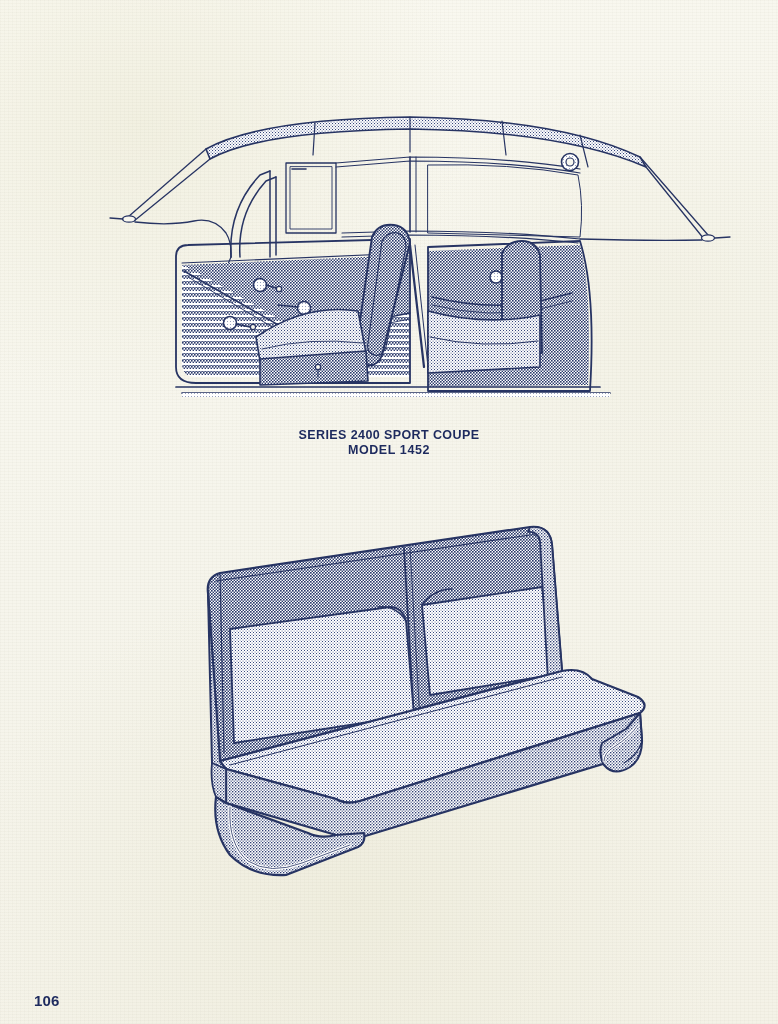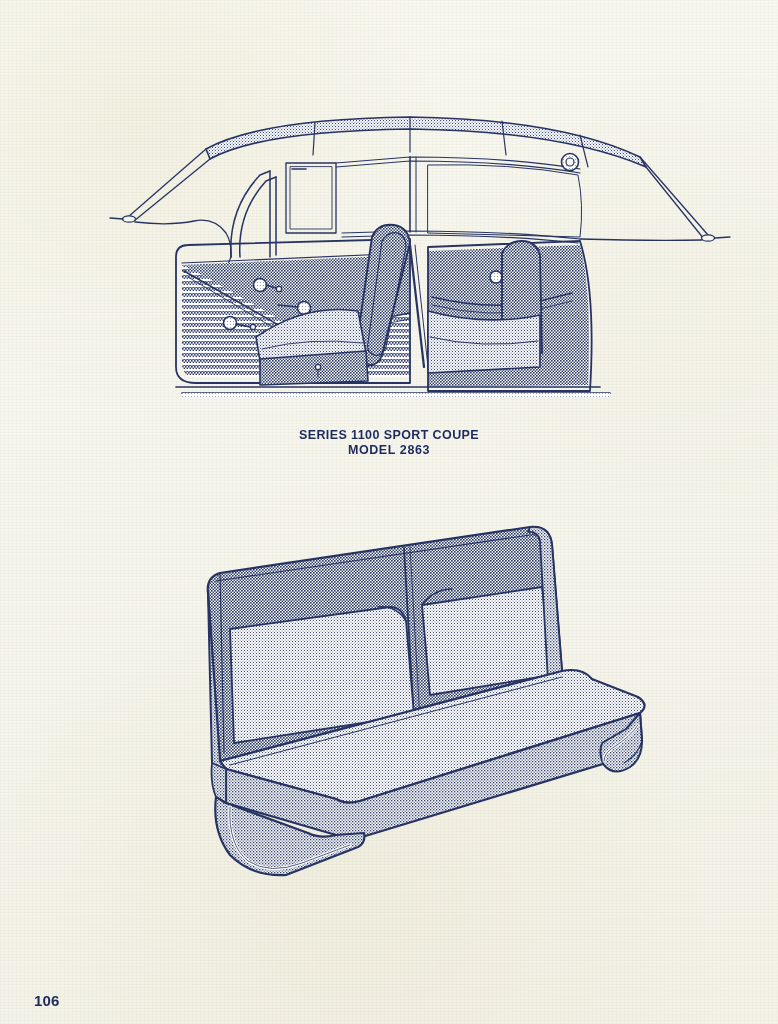--- a/index.html
+++ b/index.html
@@ -192,22 +192,22 @@
         <g stroke-width="1.7">
           <path d="M66,282 L490,282"></path>
           <path d="M72,288 L500,288"></path>
         </g>
         <path d="M72,288 L500,288 L500,292 L72,292 Z" fill="url(#ht-pale)" stroke="none"></path>
       </g>
     </svg>
   </div>
 
   <div id="caption">
-    <div class="l1">SERIES 1100 SPORT COUPE</div>
-    <div class="l2">MODEL 2863</div>
+    <div class="l1">SERIES 2400 SPORT COUPE</div>
+    <div class="l2">MODEL 1452</div>
   </div>
 
   <div class="fig" id="fig-bench">
     <svg viewBox="0 0 490 375" xmlns="http://www.w3.org/2000/svg">
       <defs>
         <pattern id="b-dark" width="3" height="3" patternUnits="userSpaceOnUse">
           <rect width="3" height="3" fill="#ffffff"></rect>
           <rect x="0" y="0" width="1.65" height="1.65" fill="#2b3a6b"></rect>
           <rect x="1.6" y="1.6" width="1.4" height="1.4" fill="#2b3a6b"></rect>
         </pattern>

